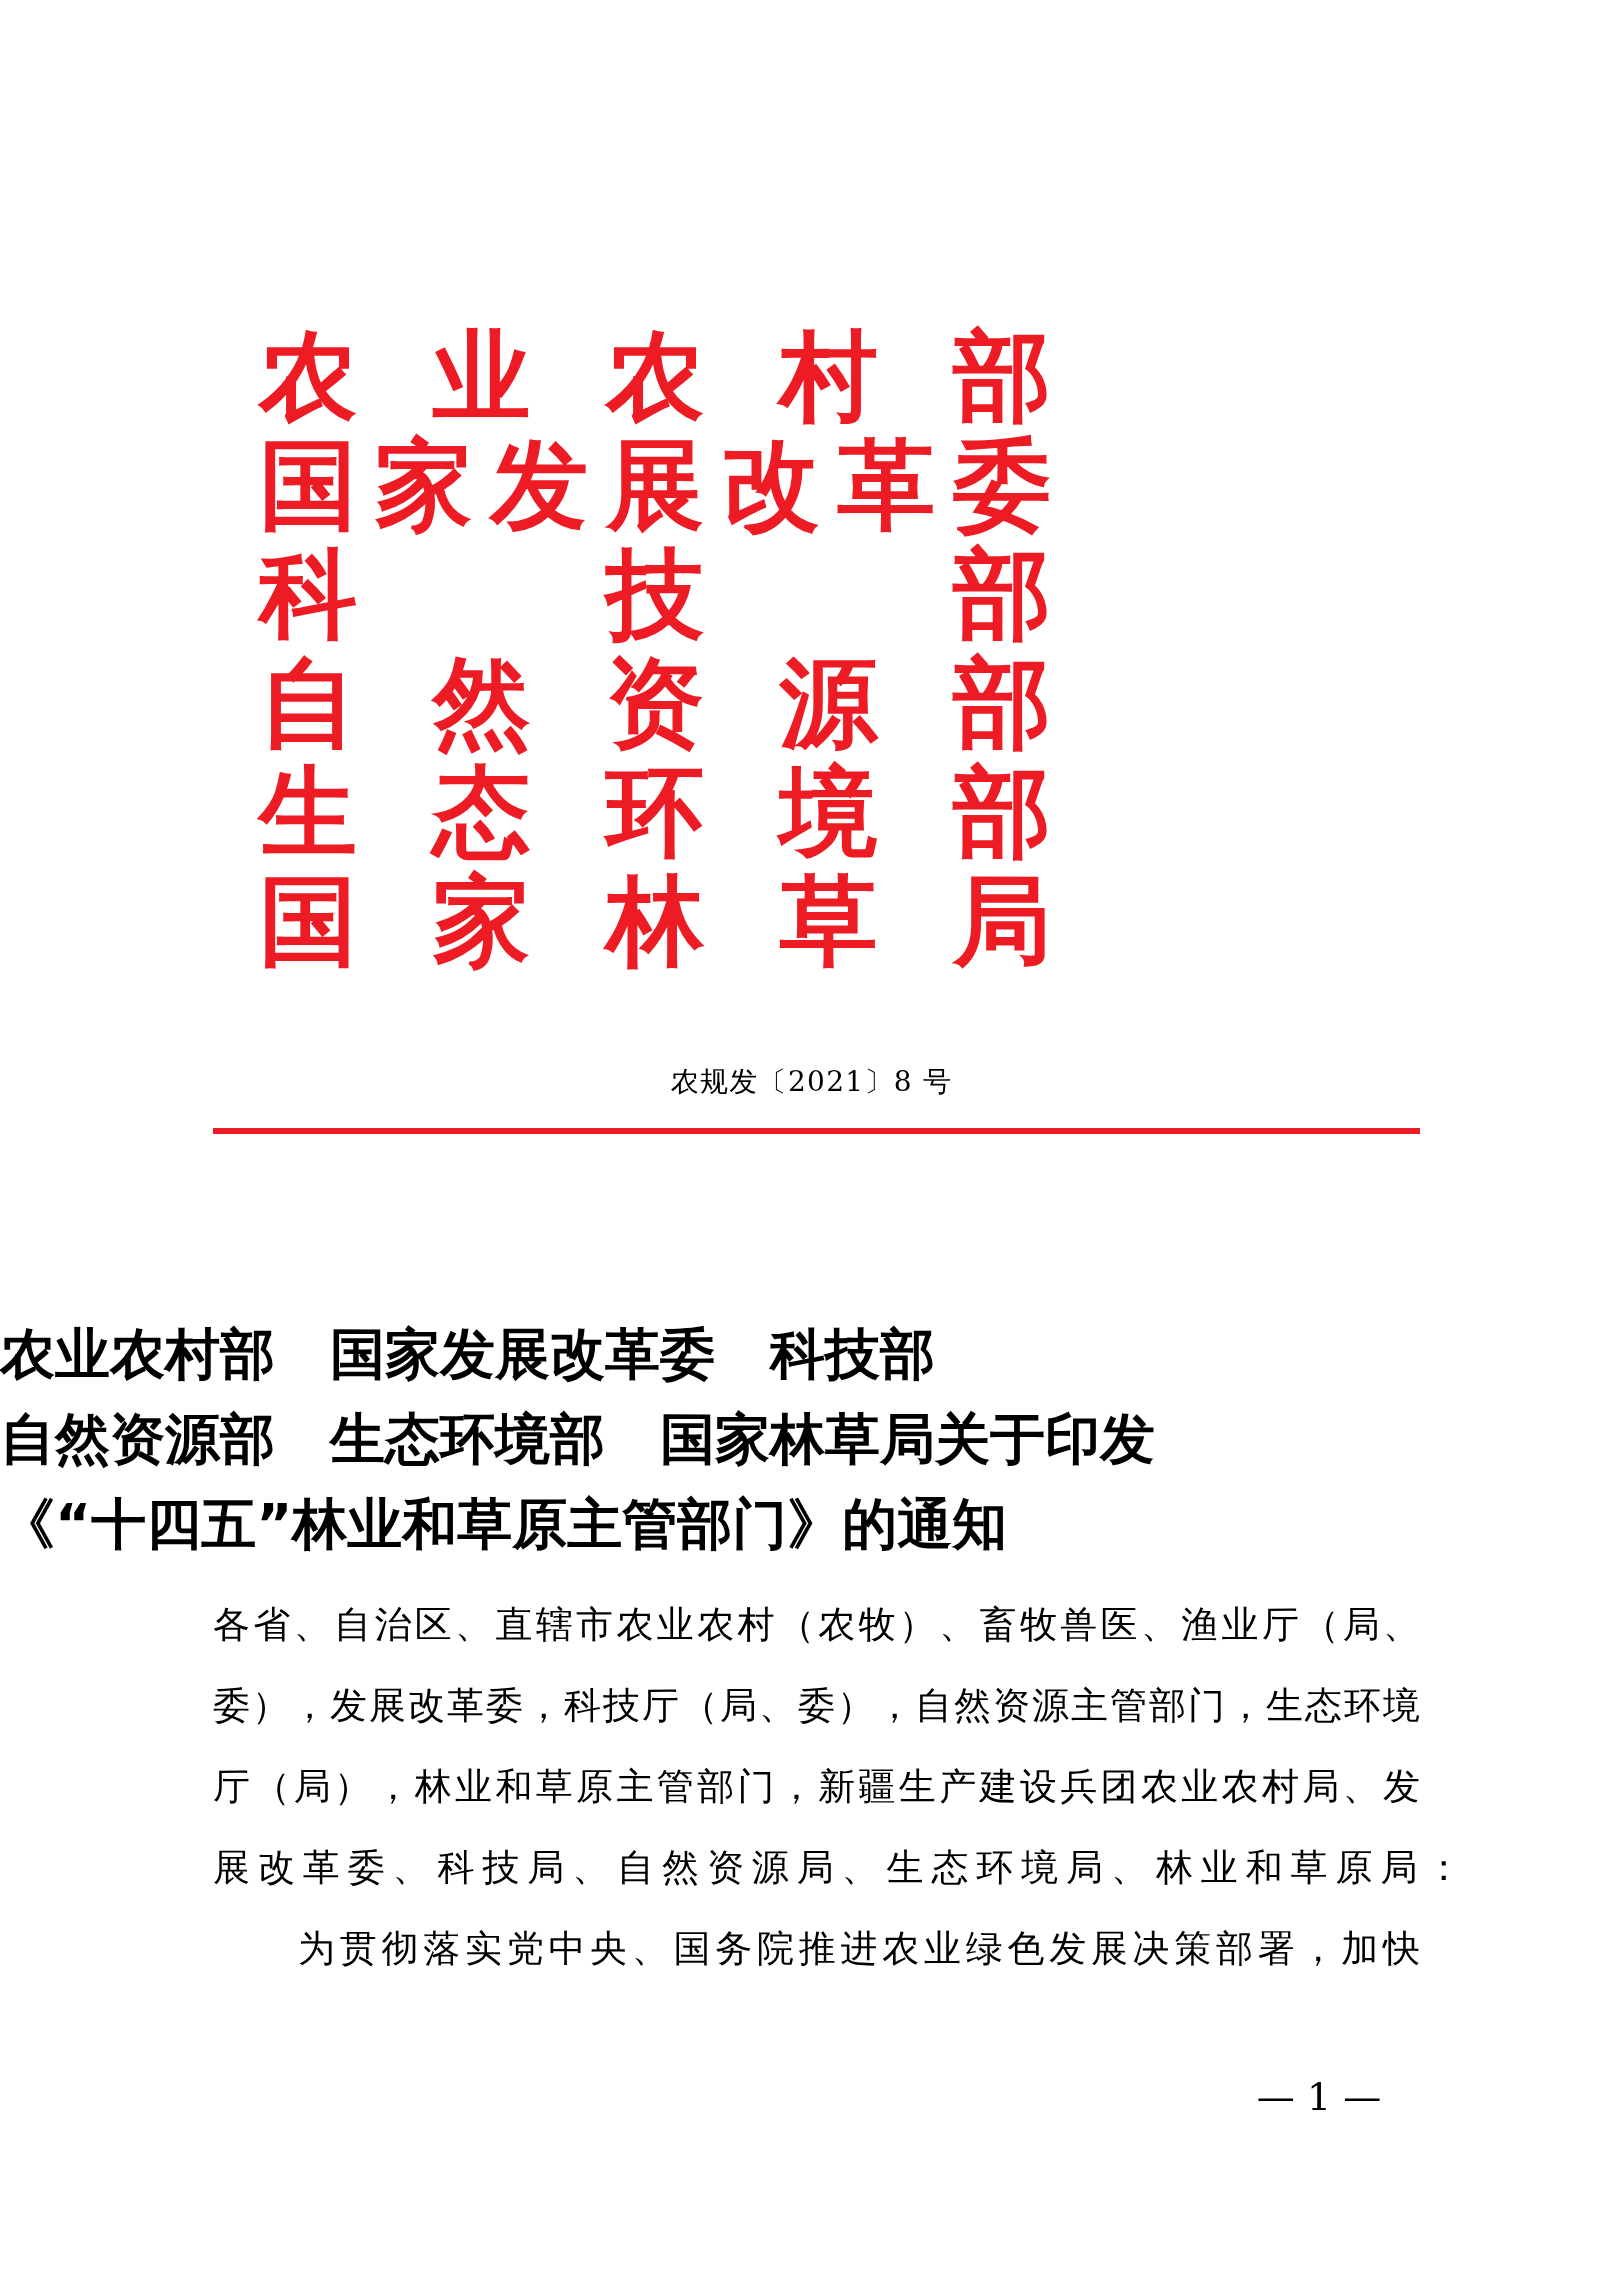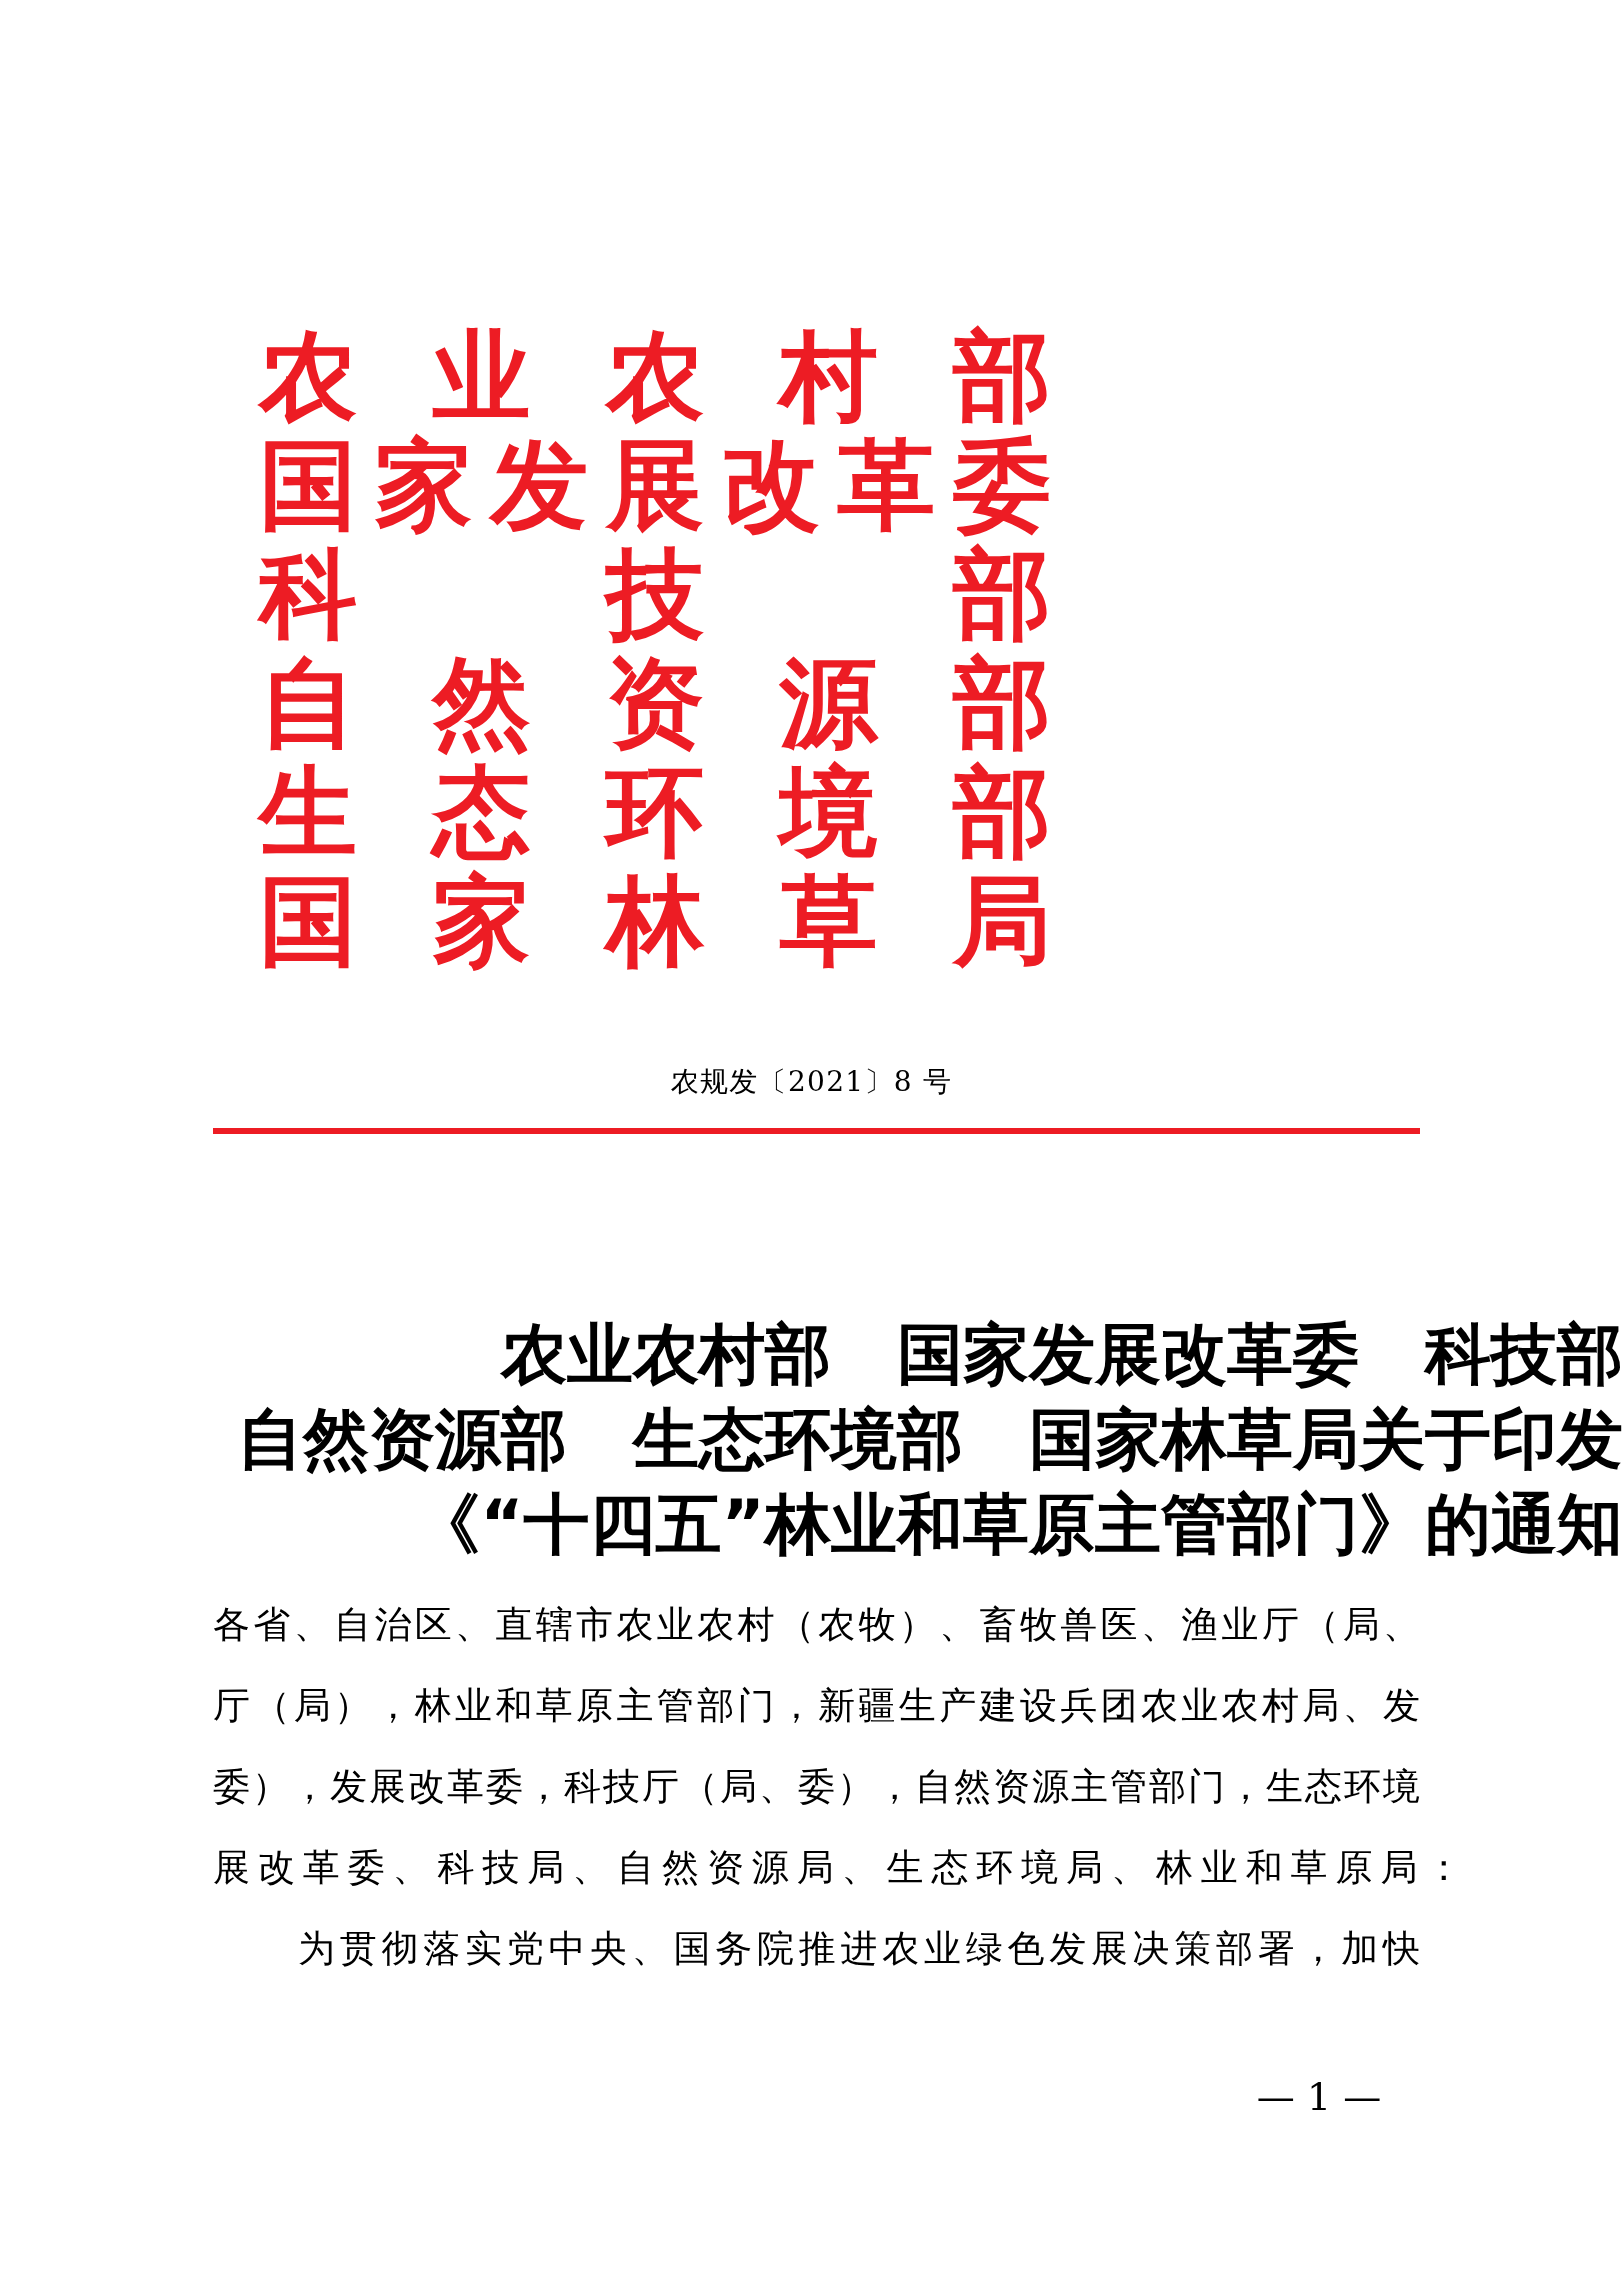--- a/index.html
+++ b/index.html
@@ -83,24 +83,24 @@
       top: 1128px;
       width: 1207px;
       height: 5.9px;
       background: #ED1C24;
     }
     .title {
       position: absolute;
       left: 0;
       width: 1623px;
       top: 1312px;
-      text-align: right;
+      text-align: left;
       font-family: "DejaVu Sans", "Liberation Sans", sans-serif;
       font-weight: bold;
-      font-size: 66px;
+      font-size: 55px;
       line-height: 85px;
       color: #000;
     }
     .title .tline {
       display: block;
       white-space: pre;
     }
     .body-text {
       position: absolute;
       left: 213px;
@@ -193,22 +193,22 @@
   <div class="red-rule"></div>
 
   <div class="title">
     <span class="tline">农业农村部　国家发展改革委　科技部</span>
     <span class="tline">自然资源部　生态环境部　国家林草局关于印发</span>
     <span class="tline">《“十四五”林业和草原主管部门》的通知</span>
   </div>
 
   <div class="body-text">
     <span class="bline">各省、自治区、直辖市农业农村（农牧）、畜牧兽医、渔业厅（局、</span>
+    <span class="bline">委），发展改革委，科技厅（局、委），自然资源主管部门，生态环境</span>
     <span class="bline">厅（局），林业和草原主管部门，新疆生产建设兵团农业农村局、发</span>
-    <span class="bline">委），发展改革委，科技厅（局、委），自然资源主管部门，生态环境</span>
     <span class="bline last-short">展改革委、科技局、自然资源局、生态环境局、林业和草原局：</span>
     <span class="bline indent">为贯彻落实党中央、国务院推进农业绿色发展决策部署，加快</span>
   </div>
 
   <div class="page-number">— 1 —</div>
 
 </div>
 
 
 </body></html>

